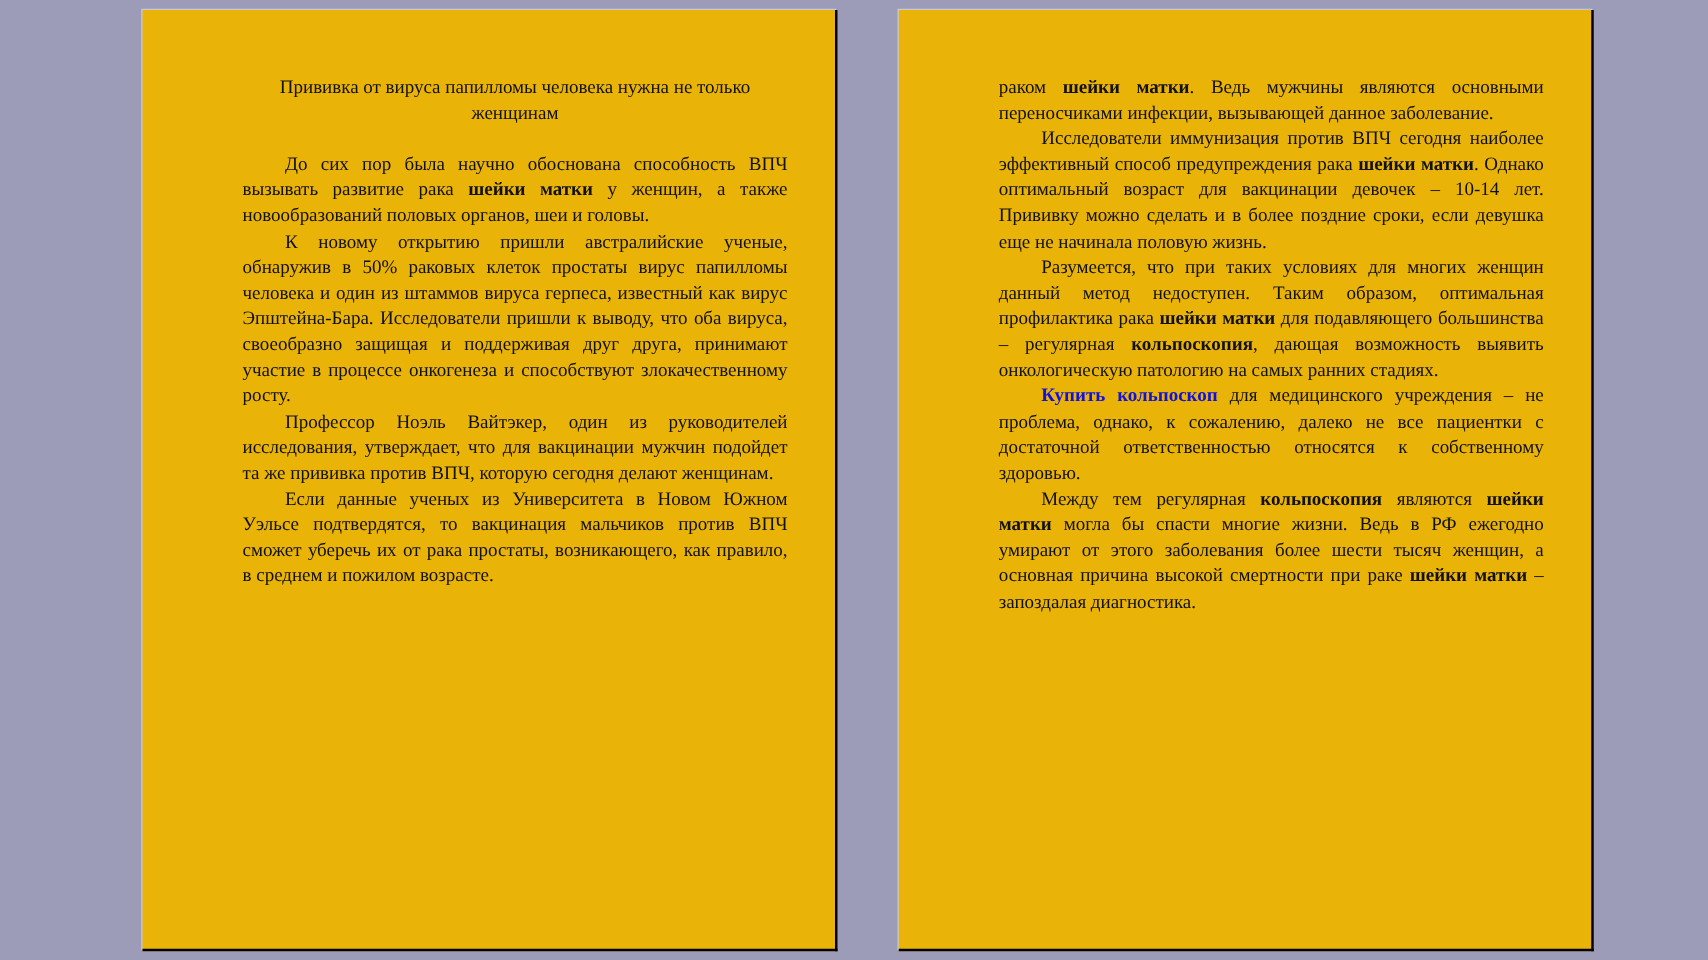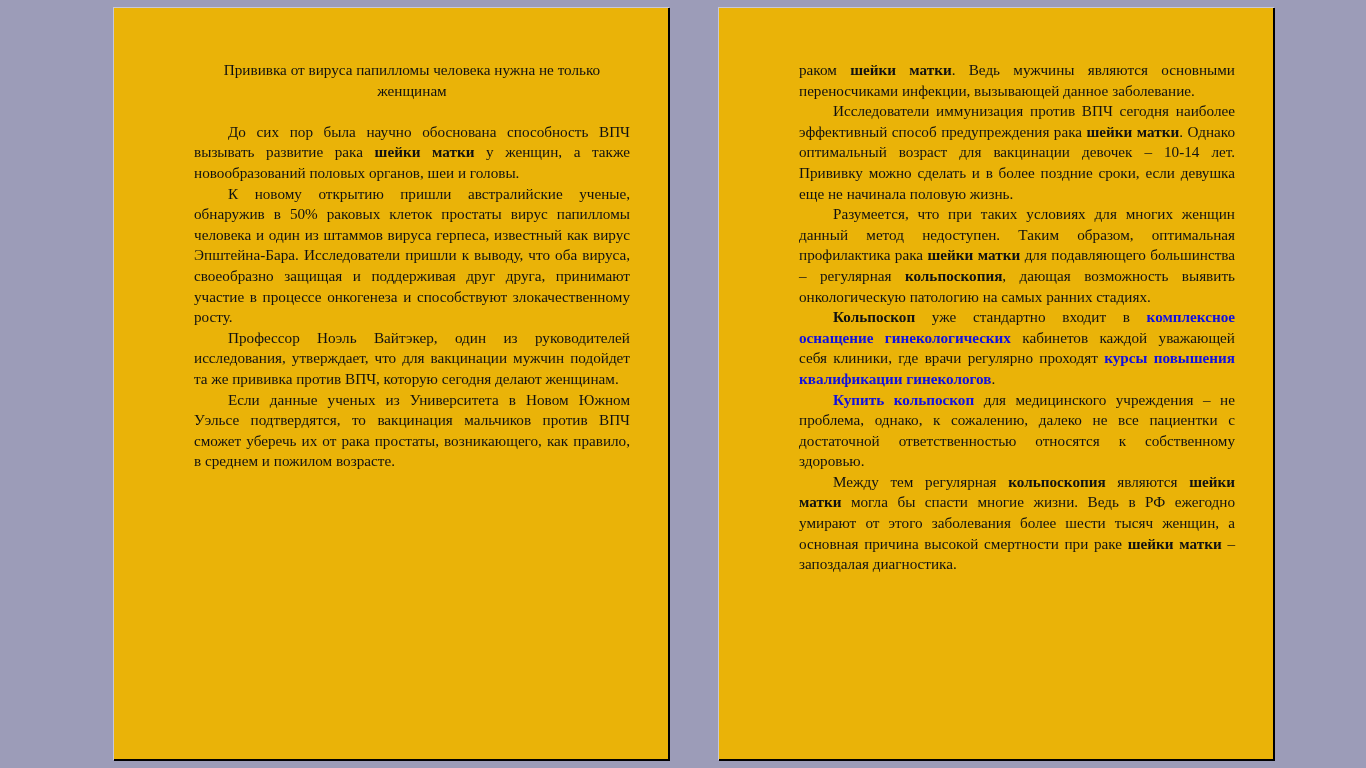--- a/index.html
+++ b/index.html
@@ -43,17 +43,16 @@
     <p>Профессор Ноэль Вайтэкер, один из руководителей исследования, утверждает, что для вакцинации мужчин подойдет та же прививка против ВПЧ, которую сегодня делают женщинам.</p>
     <p>Если данные ученых из Университета в Новом Южном Уэльсе подтвердятся, то вакцинация мальчиков против ВПЧ сможет уберечь их от рака простаты, возникающего, как правило, в среднем и пожилом возрасте.</p>
   </div>
 </div>
 
 <div class="page" id="page2">
   <div class="content">
     <p class="cont"><span>раком </span><b>шейки матки</b><span>. Ведь мужчины являются основными переносчиками инфекции, вызывающей данное заболевание.</span></p>
     <p><span>Исследователи иммунизация против ВПЧ сегодня наиболее эффективный способ предупреждения рака </span><b>шейки матки</b><span>. Однако оптимальный возраст для вакцинации девочек – 10-14 лет. Прививку можно сделать и в более поздние сроки, если девушка еще не начинала половую жизнь.</span></p>
     <p><span>Разумеется, что при таких условиях для многих женщин данный метод недоступен. Таким образом, оптимальная профилактика рака </span><b>шейки матки</b><span> для подавляющего большинства – регулярная </span><b>кольпоскопия</b><span>, дающая возможность выявить онкологическую патологию на самых ранних стадиях.</span></p>
-    <p><b>Кольпоскоп</b><span> уже стандартно входит в </span><a class="link">комплексное оснащение гинекологических</a><span> кабинетов каждой уважающей себя клиники, где врачи регулярно проходят </span><a class="link">курсы повышения квалификации гинекологов</a><span>.</span></p>
     <p><a class="link">Купить кольпоскоп</a><span> для медицинского учреждения – не проблема, однако, к сожалению, далеко не все пациентки с достаточной ответственностью относятся к собственному здоровью.</span></p>
     <p><span>Между тем регулярная </span><b>кольпоскопия</b><span> являются </span><b>шейки матки</b><span> могла бы спасти многие жизни. Ведь в РФ ежегодно умирают от этого заболевания более шести тысяч женщин, а основная причина высокой смертности при раке </span><b>шейки матки</b><span> – запоздалая диагностика.</span></p>
   </div>
 </div>
 
 </body></html>

